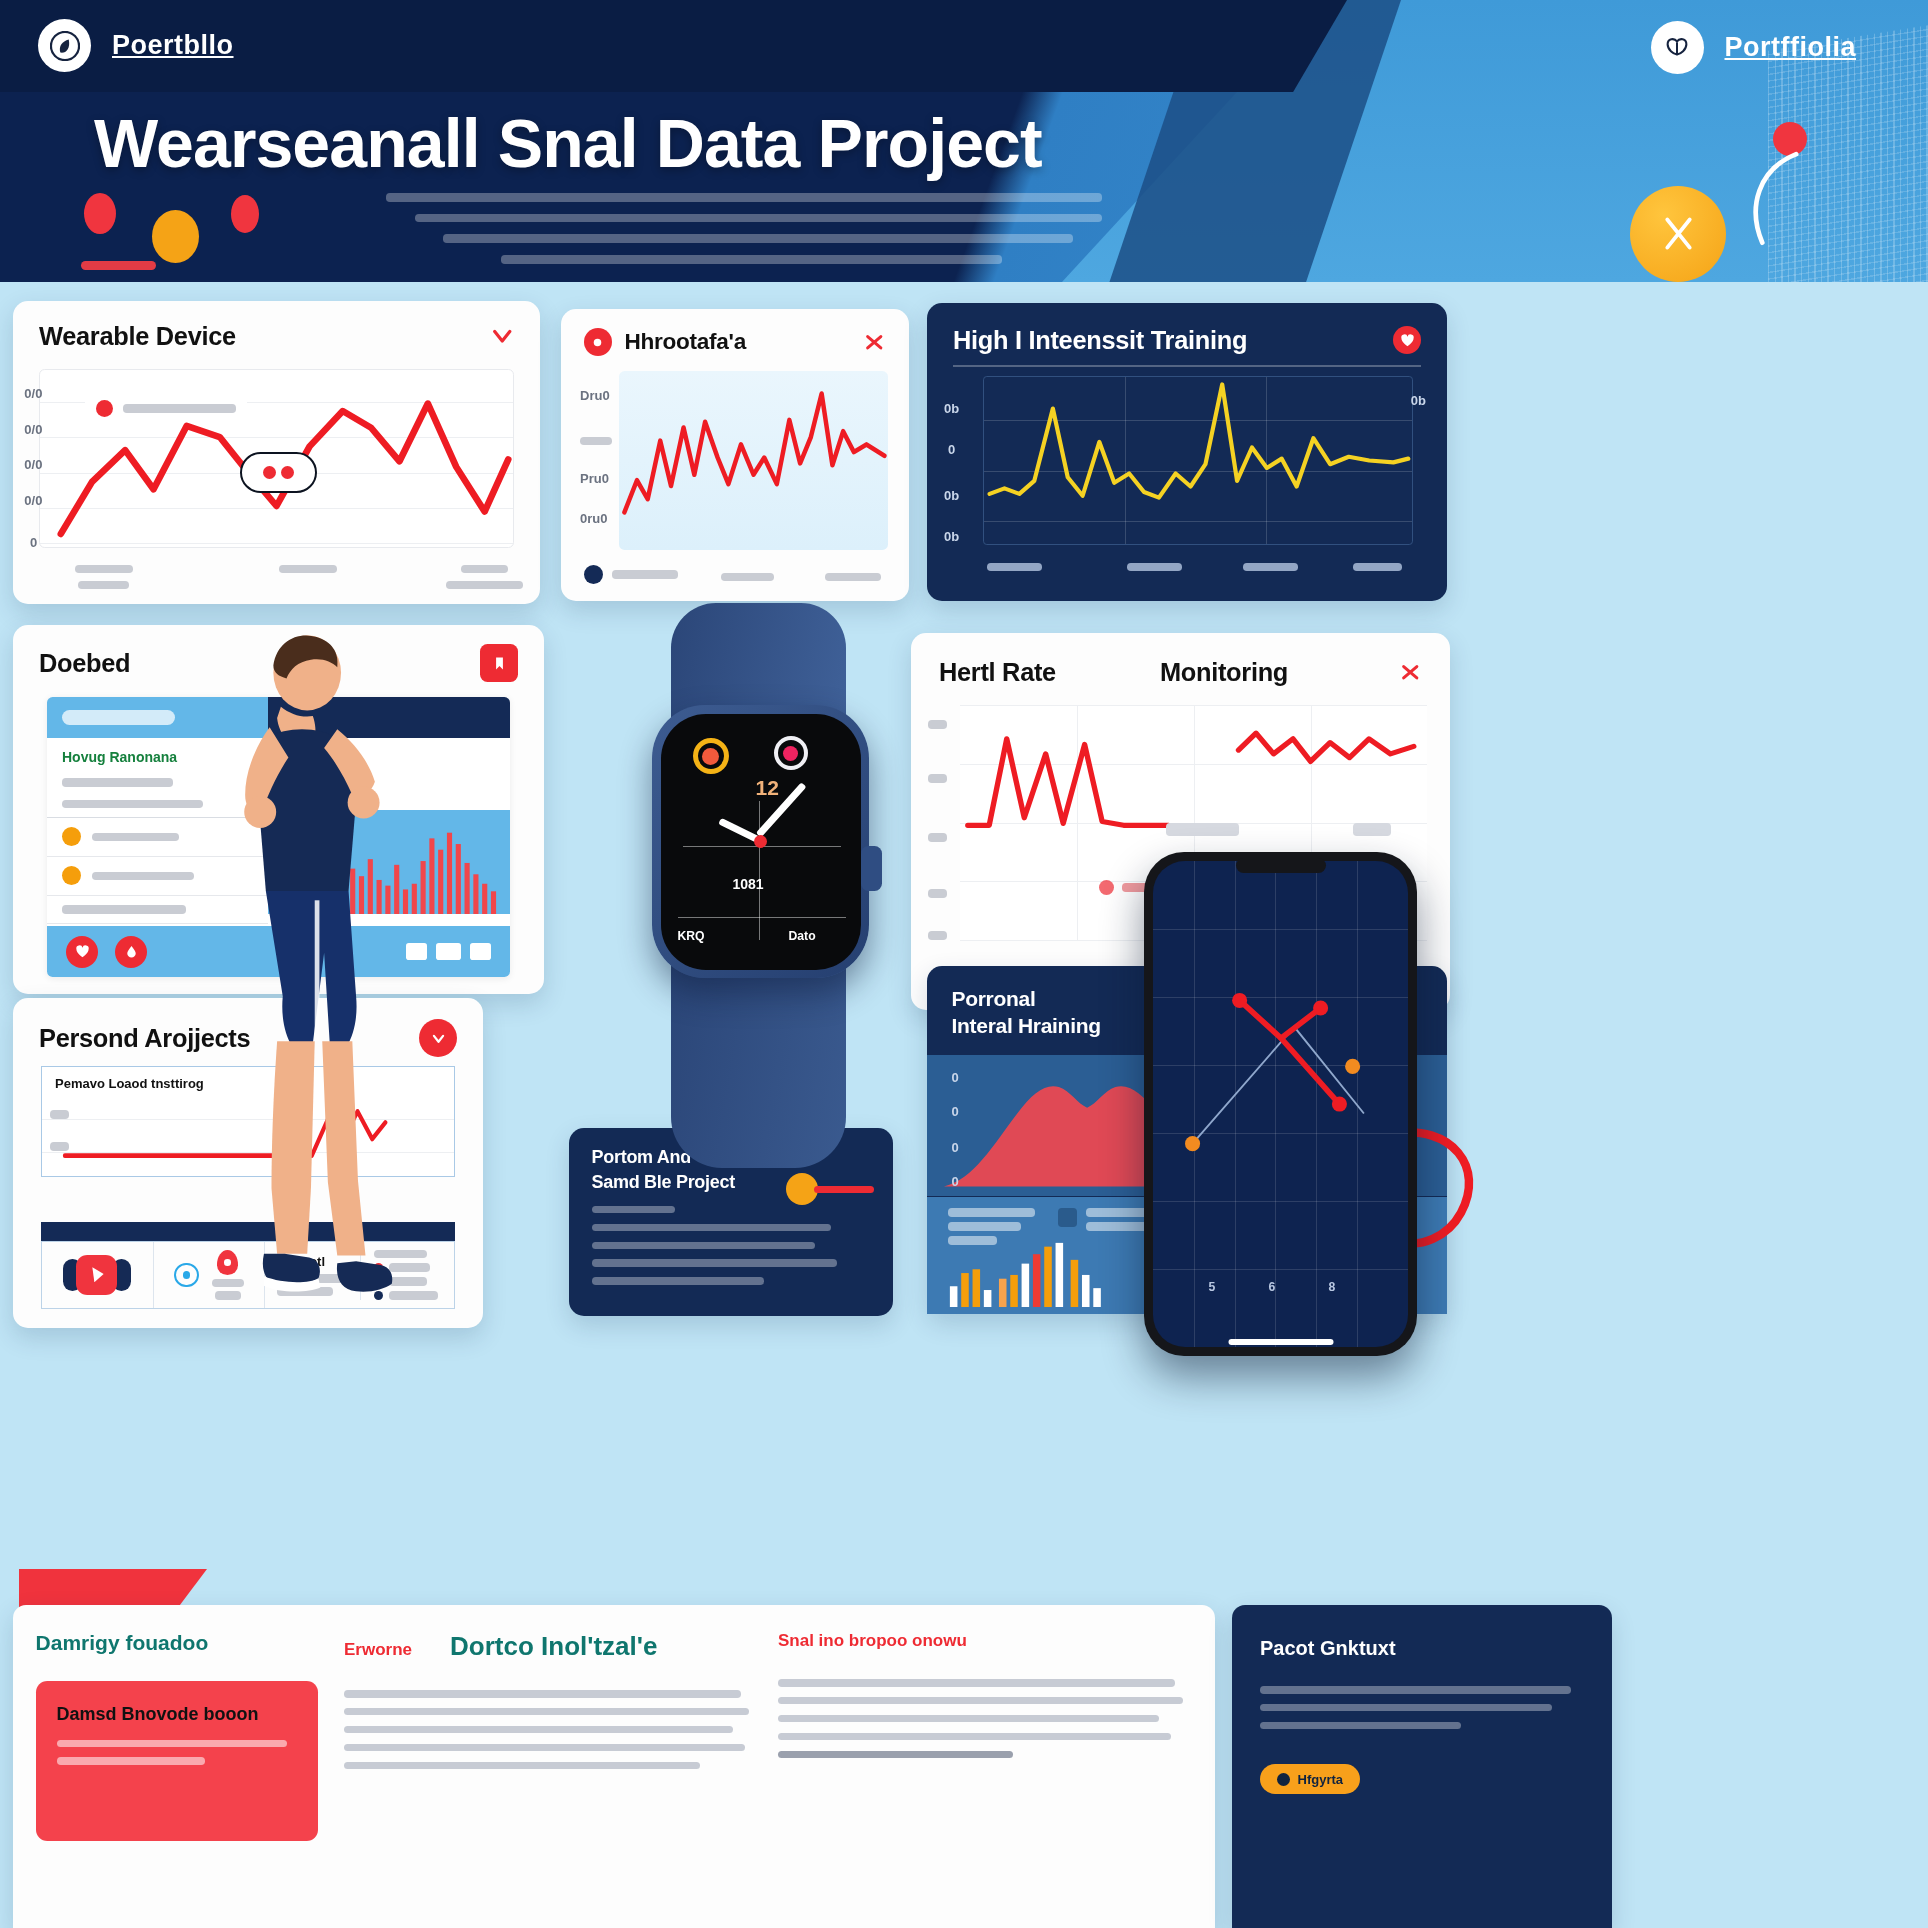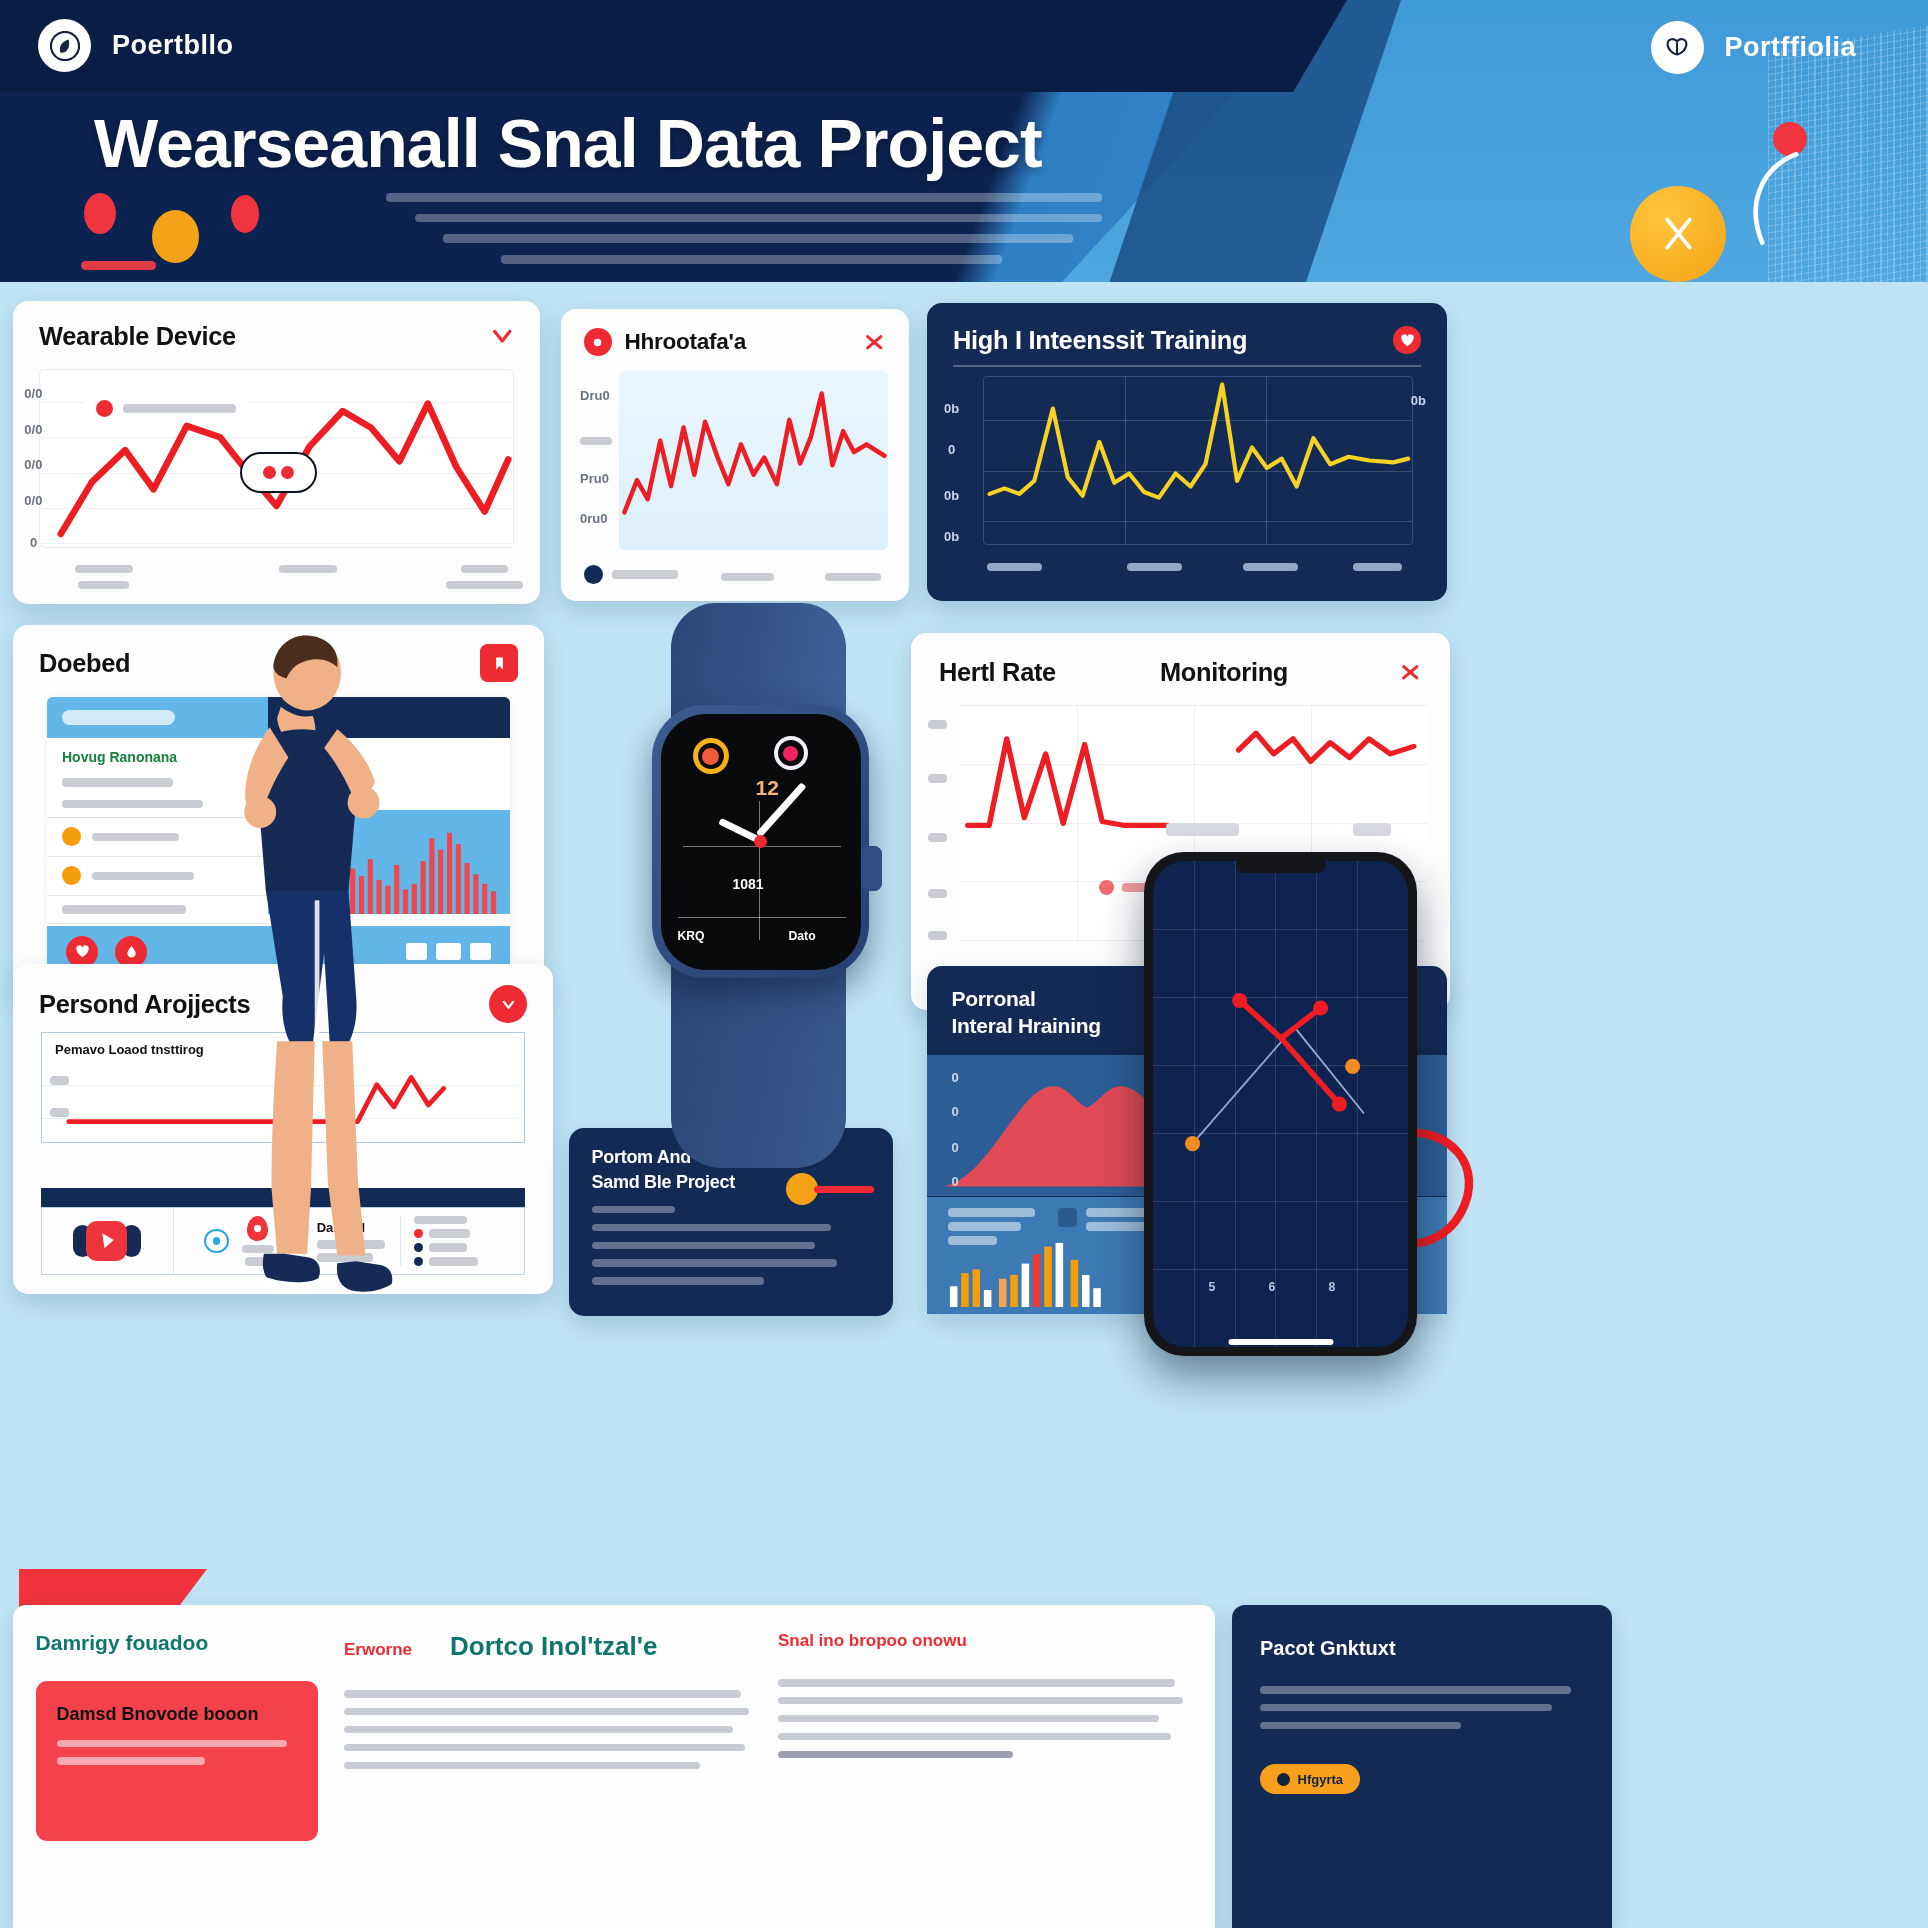--- a/index.html
+++ b/index.html
@@ -24,21 +24,21 @@
   .hdr-mesh { position:absolute; right:0; top:38px; width:160px; height:282px;
               background:repeating-linear-gradient(90deg, rgba(255,255,255,.30) 0 1.4px, transparent 1.4px 6.6px),
                          repeating-linear-gradient(0deg, rgba(255,255,255,.22) 0 1.4px, transparent 1.4px 6.6px);
               transform:skewY(-9deg); opacity:.7;}
   .brand { position:absolute; display:flex; align-items:center; gap:21px; }
   .brand-left { left:38px; top:19px; }
   .brand-right{ right:72px; top:21px; }
   .logo-circle { width:53px; height:53px; border-radius:50%; background:#fff;
                  display:flex; align-items:center; justify-content:center; }
   .logo-circle svg { width:30px; height:30px; }
-  .brand-name { color:#ffffff; font-size:27px; font-weight:700; letter-spacing:0.5px; }
+  .brand-name { color:#ffffff; font-size:27px; font-weight:700; letter-spacing:0.5px;text-decoration:underline; }
 
   .hdr-title { position:absolute; left:94px; top:104px; color:#fff;
                font-size:68px; font-weight:800; letter-spacing:-0.9px;
                text-shadow:0 2.8px 9.4px rgba(0,0,0,.30); }
   .hdr-dots { position:absolute; left:75px; top:193px; width:217px; height:66px; }
   .dot { position:absolute; border-radius:50%; }
   .hdr-sub { position:absolute; left:386px; top:193px; width:716px; }
   .hdr-sub .ln { height:8.5px; border-radius:3.8px; background:rgba(255,255,255,.30); margin-bottom:12.2px; }
 
   .hdr-orb { position:absolute; right:202px; top:186px; width:96px; height:96px; border-radius:50%;
@@ -489,21 +489,21 @@
   <span class="blur-txt" style="position:absolute;left:17px;top:141px;width:19px;"></span>
   <span class="blur-txt" style="position:absolute;left:17px;top:200px;width:19px;"></span>
   <span class="blur-txt" style="position:absolute;left:17px;top:256px;width:19px;"></span>
   <span class="blur-txt" style="position:absolute;left:17px;top:298px;width:19px;"></span>
   <div style="position:absolute;left:188px;top:247px;display:flex;align-items:center;gap:7.5px;">
     <span style="width:15px;height:15px;border-radius:50%;background:#ee2b33;opacity:.7"></span>
     <span class="blur-txt" style="width:45px;background:#f09a9e"></span>
   </div>
 </div>
 
-<div class="card" style="left:13px;top:964px;width:540px;height:330px;">
+<div class="card" style="left:13px;top:998px;width:470px;height:330px;">
   <div class="card-hdr" style="padding:21px 26px 0 26px;">
     <div class="card-title">Persond Arojjects</div>
     <span class="mini-icon" style="width:38px;height:38px;border-radius:50%;background:#ee2b33;display:flex;align-items:center;justify-content:center;">
       <svg viewBox="0 0 26 26" width="17" height="17">
           <path d="M6 9l7 9 7-9" stroke="#fff" stroke-width="3.4" fill="none" stroke-linecap="round" stroke-linejoin="round"></path>
         </svg>
     </span>
   </div>
 
   <div style="position:absolute;left:28px;right:28px;top:68px;height:111px;border:0.9px solid #a9c9e6;background:#fff;">

